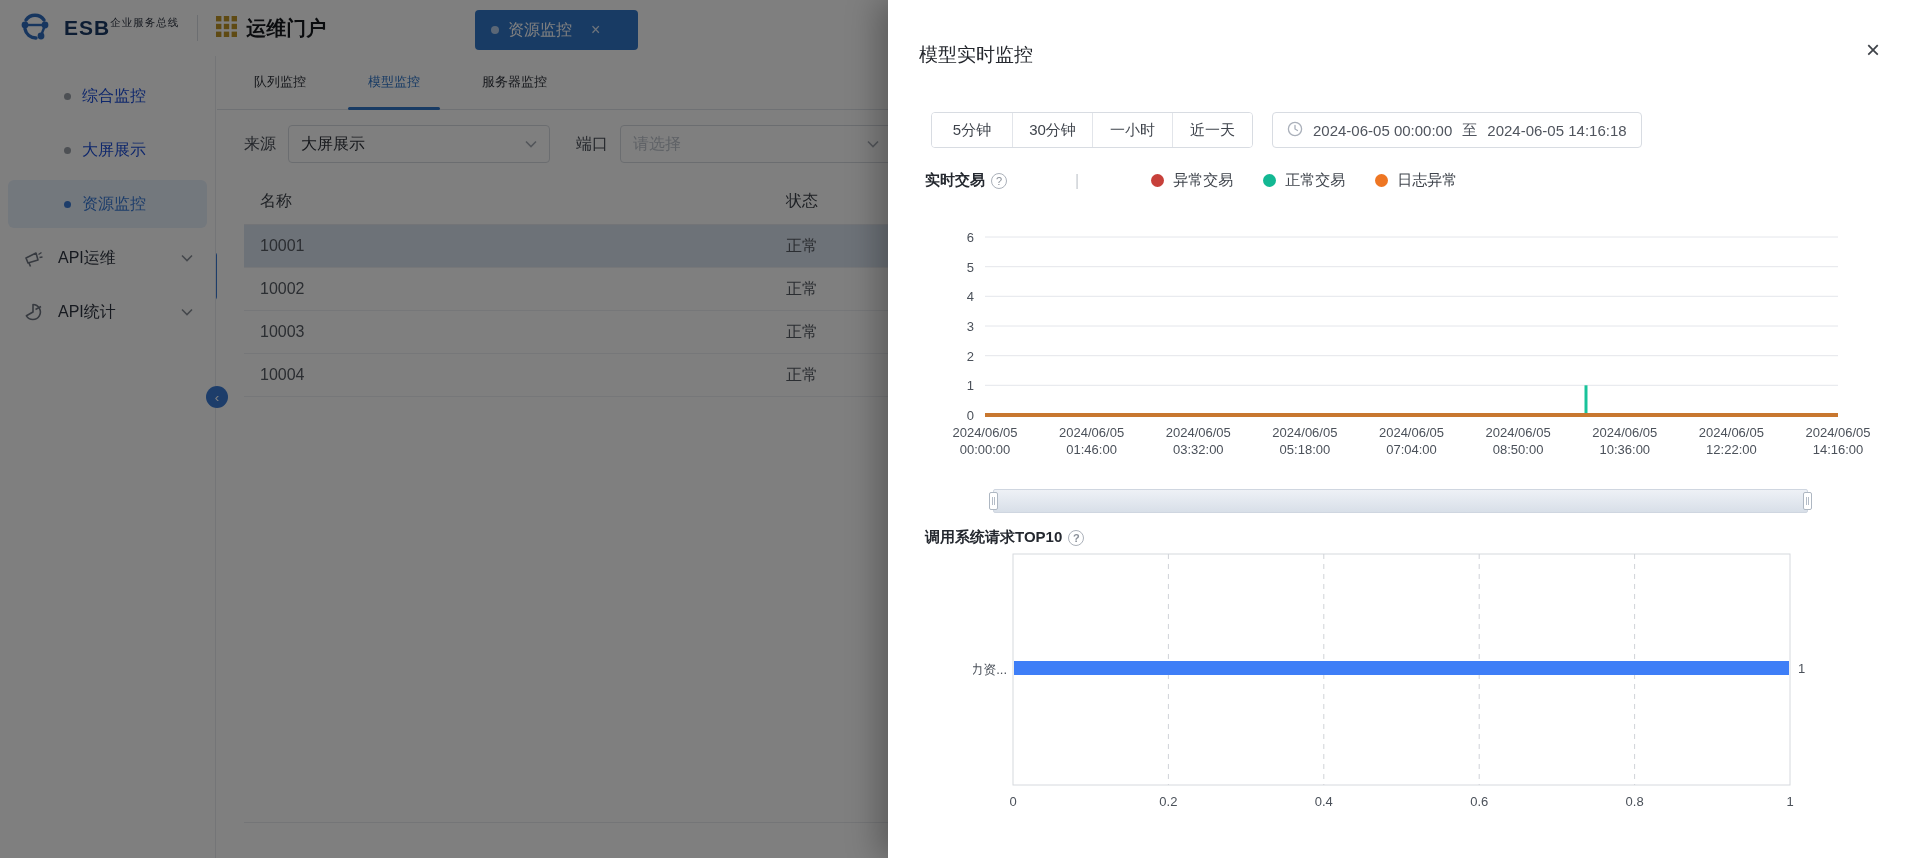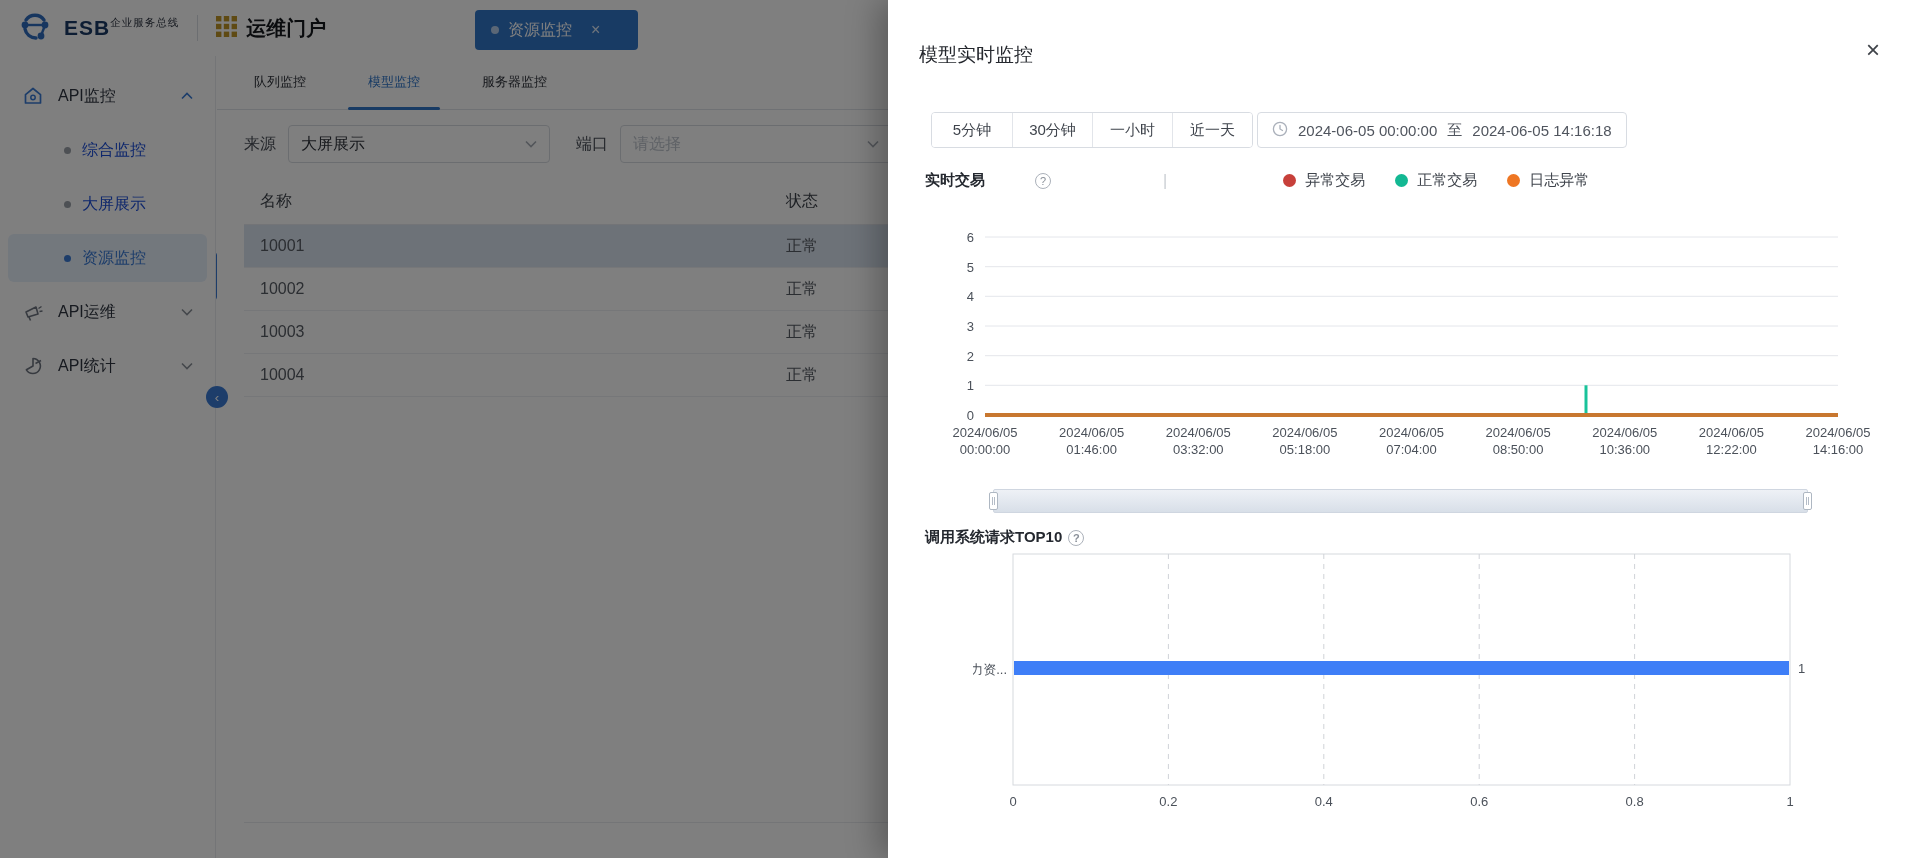--- a/index.html
+++ b/index.html
@@ -53,26 +53,26 @@
   .t-row.selected { background:#dbe4f0; }
   .col-name { width:542px; padding-left:16px; }
   .col-status { flex:1; }
   .footer-line { position:absolute; left:27px; top:766px; width:1350px; border-top:1px solid #e8eaee; }
 
   
   .overlay { position:absolute; inset:0; background:rgba(0,0,0,0.5); z-index:10; }
   .drawer { position:absolute; top:0; left:888px; right:0; bottom:0; background:#fff; z-index:20; box-shadow:-10px 0 30px rgba(0,0,0,0.28); }
   .drawer-title { position:absolute; left:31px; top:42px; font-size:19px; color:#25282e; font-weight:500; }
   .drawer-close { position:absolute; right:28px; top:38px; font-size:24px; color:#3f4349; background:none; border:none; cursor:pointer; line-height:1; }
-  .controls { position:absolute; left:43px; top:112px; display:flex; align-items:center; gap:4px; }
+  .controls { position:absolute; left:43px; top:112px; display:flex; align-items:center; gap:19px; }
   .btn-group { display:flex; border:1px solid #d8dce2; border-radius:4px; overflow:hidden; background:#fff; }
   .tbtn { width:80px; height:34px; font-size:15px; color:#3f444c; background:#fff; border:none; border-left:1px solid #e2e5ea; cursor:pointer; }
   .tbtn:first-child { border-left:none; }
   .date-box { height:36px; border:1px solid #d8dce2; border-radius:4px; display:flex; align-items:center; padding:0 14px; gap:10px; font-size:15px; color:#50555e; cursor:pointer; }
-  .legend-row { position:absolute; left:37px; top:171px; display:flex; align-items:center;gap:44px; }
+  .legend-row { position:absolute; left:37px; top:171px; display:flex; align-items:center; }
   .rt-label { font-weight:700; font-size:15px; color:#24282f; }
   .q-icon { width:16px; height:16px; border:1px solid #abb1ba; border-radius:50%; color:#8a9099; font-size:11px; line-height:14px; text-align:center; margin-left:6px; flex:none; }
   .legend-sep { color:#c9cdd3; margin-left:68px; font-size:16px; }
   .legend-items { display:flex; gap:30px; margin-left:72px;justify-content:space-between; }
   .legend-item { display:flex; align-items:center; gap:9px; font-size:15px; color:#3f444c; cursor:pointer; }
   .ldot { width:13px; height:13px; border-radius:50%; flex:none; }
   .ldot.red { background:#c7403a; }
   .ldot.green { background:#13b893; }
   .ldot.orange { background:#ee7623; }
   .line-chart-svg { position:absolute; left:40px; top:215px; }
@@ -126,34 +126,20 @@
   </div>
   <div class="header-tab">
     <span class="tab-dot"></span>
     <span class="tab-label">资源监控</span>
     <span class="tab-close">×</span>
   </div>
 </header>
 
 <aside class="sidebar">
   <nav class="menu">
-    <div class="menu-item">
-      <span class="mi-icon">
-        <svg width="20" height="20" viewBox="0 0 20 20">
-            <path d="M2.5 8.6 L10 2.5 L17.5 8.6 V17 H2.5 Z" fill="none" stroke="#3a7bd5" stroke-width="1.7" stroke-linejoin="round"></path>
-            <circle cx="10" cy="11.5" r="2.2" fill="none" stroke="#3a7bd5" stroke-width="1.5"></circle>
-          </svg>
-      </span>
-      <span>API监控</span>
-      <span class="chev">
-        <svg width="12" height="8" viewBox="0 0 12 8">
-            <polyline points="1,6.5 6,1.5 11,6.5" fill="none" stroke="#3a7bd5" stroke-width="1.6"></polyline>
-          </svg>
-      </span>
-    </div>
     <div class="menu-child">
       <span class="bullet"></span>
       <span>综合监控</span>
     </div>
     <div class="menu-child">
       <span class="bullet"></span>
       <span>大屏展示</span>
     </div>
     <div class="menu-child active">
       <span class="bullet"></span>

